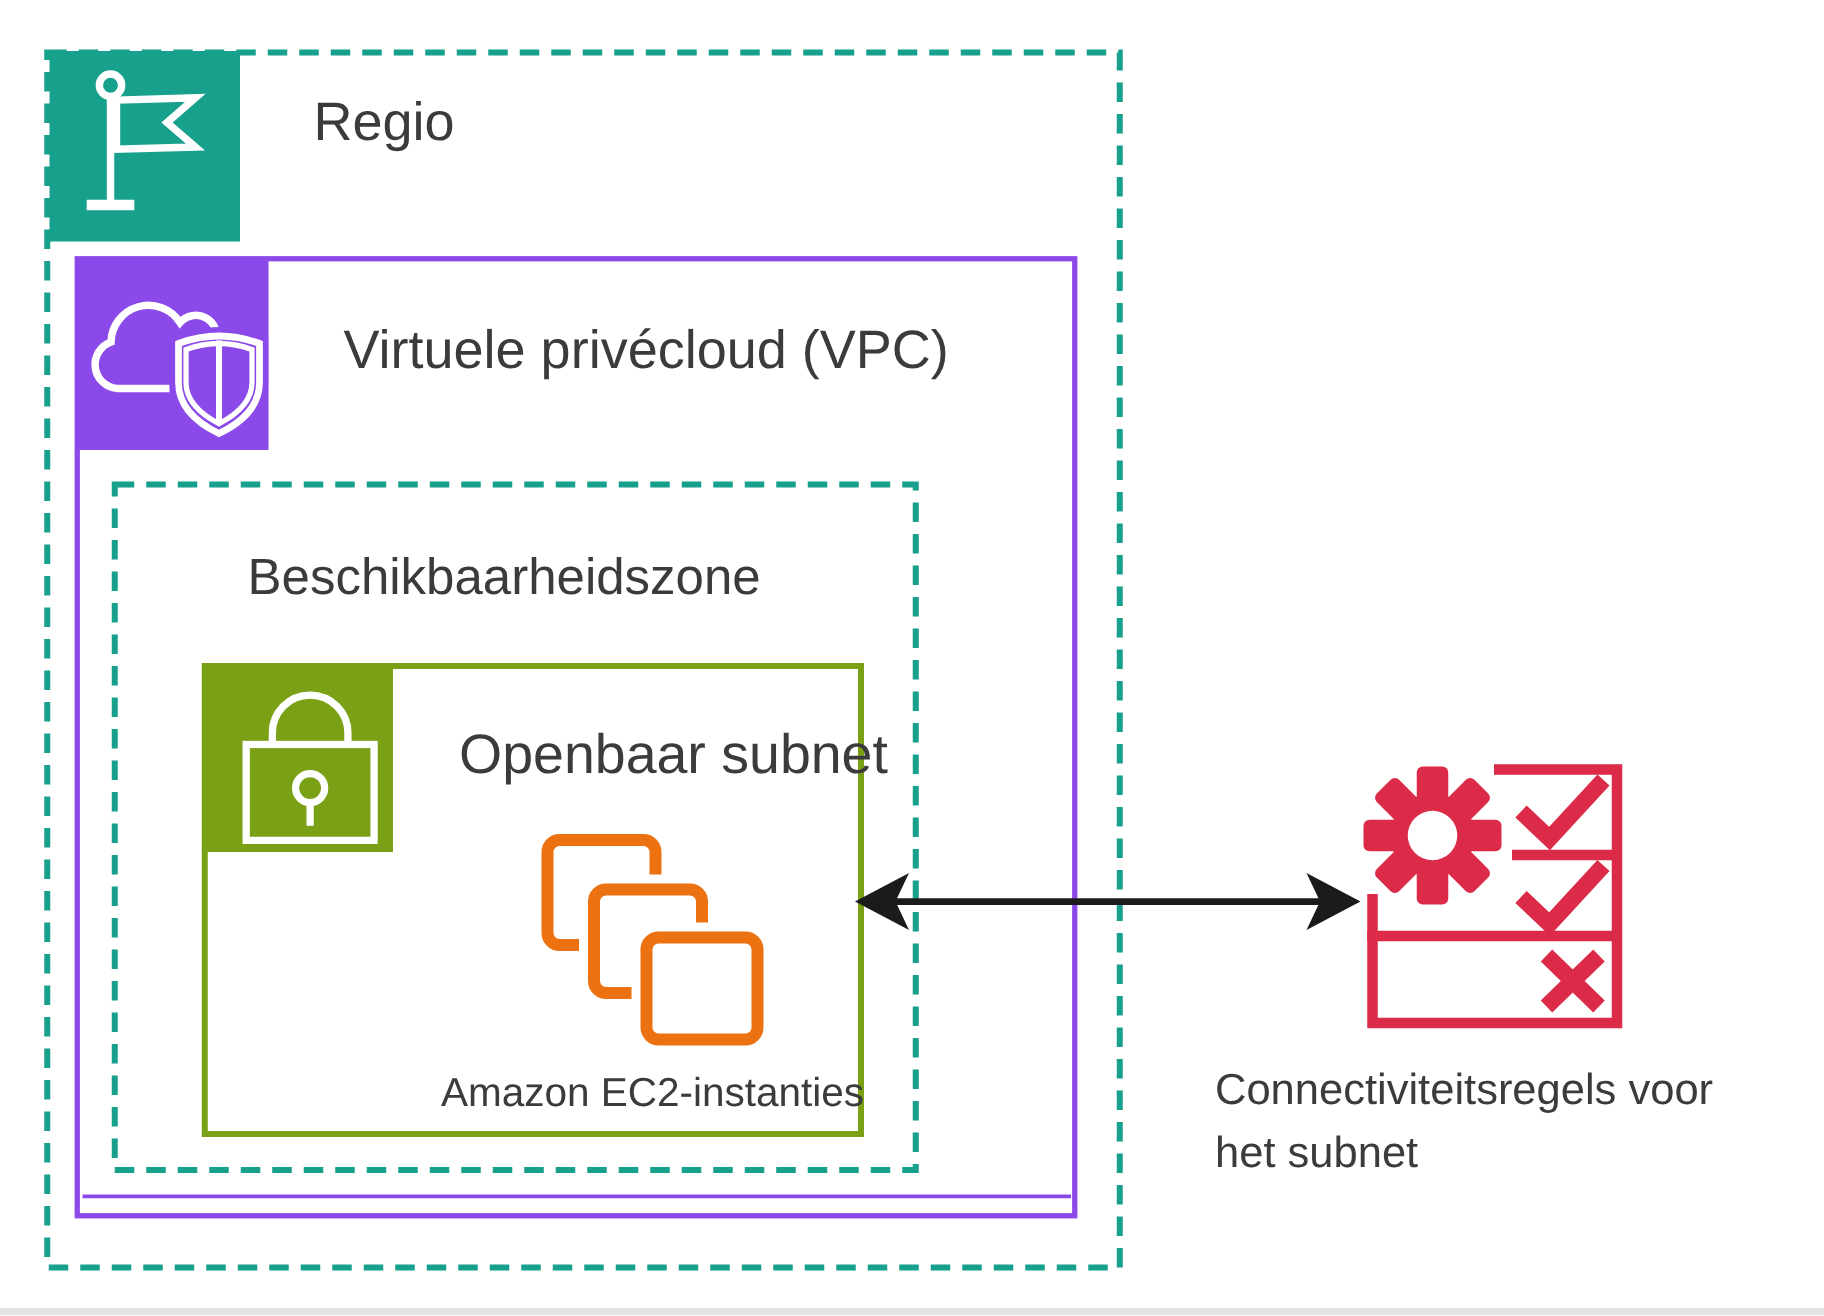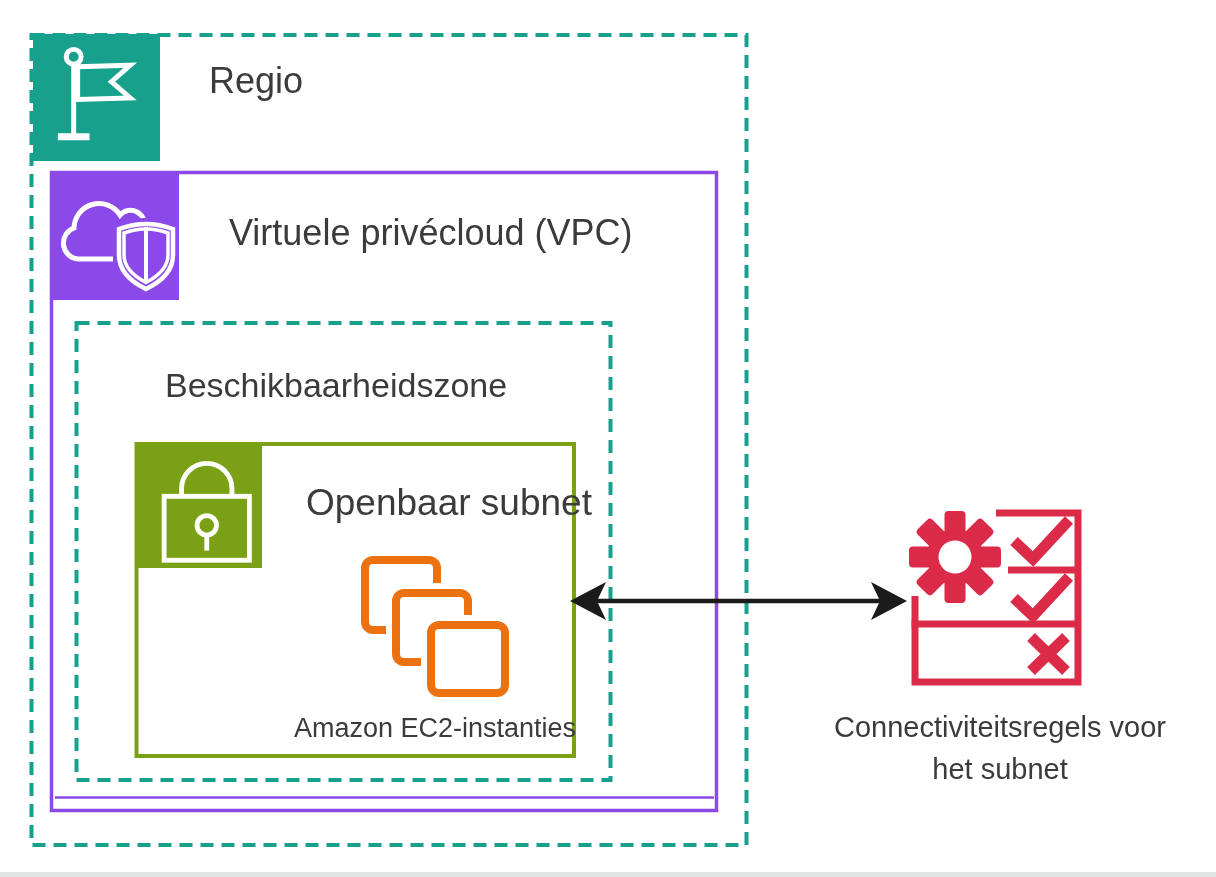--- a/index.html
+++ b/index.html
@@ -13,21 +13,21 @@
   .sq-teal{left:33px;top:34px;width:127px;height:127px;background:#17A08C;}
   .sq-purple{left:51px;top:172px;width:128px;height:128px;background:#8A49E8;}
   .sq-olive{left:136px;top:444px;width:126px;height:124px;background:#7AA116;}
   .lbl{position:absolute;white-space:nowrap;line-height:1.15;}
   .lbl-region{left:209px;top:60px;font-size:36px;}
   .lbl-vpc{left:229px;top:212px;font-size:36px;}
   .lbl-az{left:165px;top:366px;font-size:34px;}
   .lbl-subnet{left:306px;top:482px;font-size:37px;}
   .lbl-ec2{left:290px;top:713px;width:290px;font-size:27px;text-align:center;}
   .lbl-rules{position:absolute;left:810px;top:706px;width:380px;font-size:29px;line-height:1.45;
-             text-align:center;white-space:normal;}
+             white-space:normal;}
   .bottom-strip{position:absolute;left:0;bottom:0;width:100%;height:5px;background:#e2e3e3;}
 </style>
 </head>
 <body>
 
 <div class="canvas">
 
   <svg class="layer" width="1216" height="877" viewBox="0 0 1216 877">
 
     <rect x="31.5" y="35" width="715" height="810" fill="none" stroke="#17A08C" stroke-width="4" stroke-dasharray="13 8"></rect>

